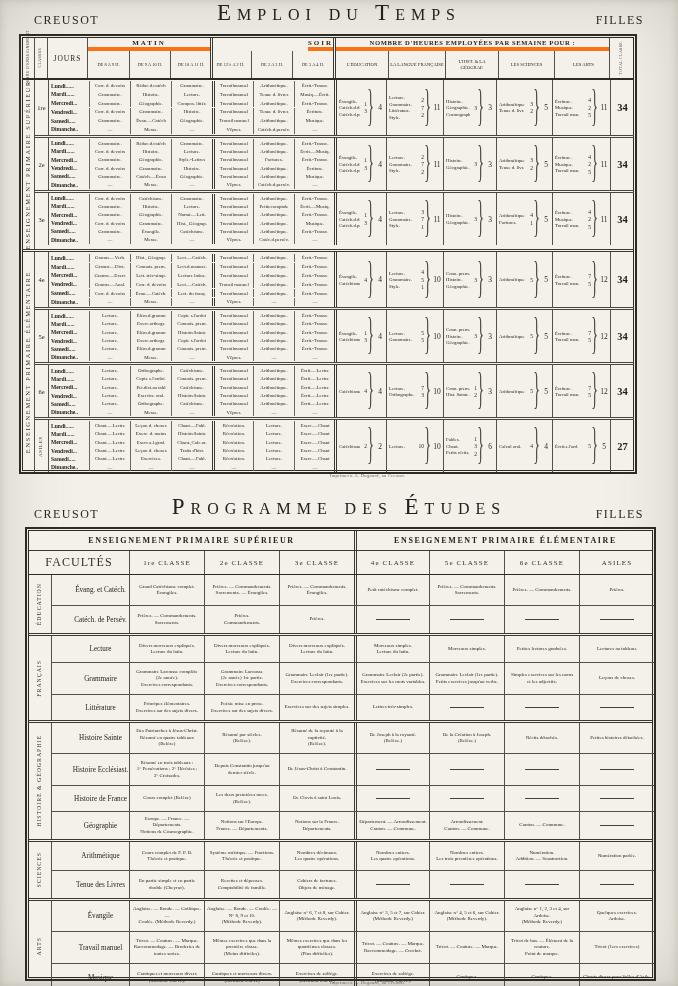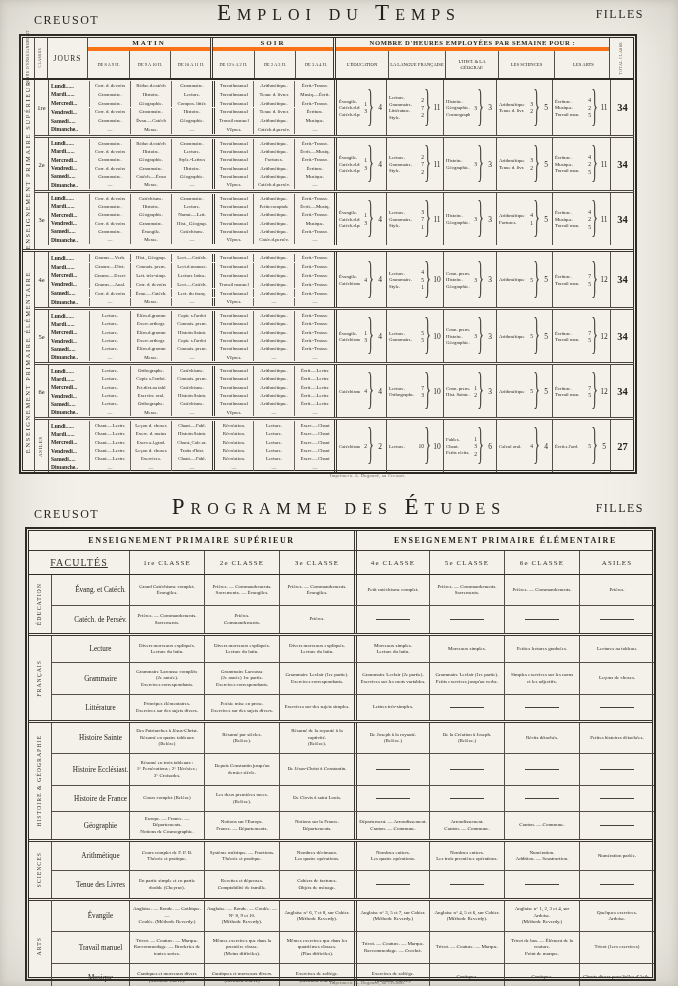--- a/index.html
+++ b/index.html
@@ -3,21 +3,21 @@
 <meta charset="utf-8">
 <style>
   html,body{margin:0;padding:0;}
   body{width:678px;height:986px;background:#e8e6df;font-family:"Liberation Serif","DejaVu Serif",serif;color:#2b2822;}
   *{box-sizing:border-box;}
   .sheet{position:relative;width:678px;height:986px;background:#f2f0e8;overflow:hidden;
          box-shadow:inset 0 0 70px rgba(110,105,95,.28), inset 0 0 8px rgba(120,115,105,.25);}
   
   .doc-head{position:absolute;left:20px;width:638px;height:34px;}
   .doc-head .place{position:absolute;left:14px;top:11px;font-size:12px;letter-spacing:1.5px;}
-  .doc-head .side{position:absolute;right:14px;top:5px;font-size:12px;letter-spacing:1.5px;}
+  .doc-head .side{position:absolute;right:14px;top:11px;font-size:12px;letter-spacing:1.5px;}
   .doc-head .big-title{position:absolute;left:0;right:0;top:-2px;margin:0;text-align:center;
       font-size:23px;font-weight:500;font-variant:small-caps;letter-spacing:6px;color:#23201b;}
   .imprint{position:absolute;left:330px;font-size:4.5px;color:#6a645a;letter-spacing:.3px;}
   
   .tt-frame{position:absolute;left:22px;top:37px;width:612px;height:434px;background:#f3f1e9;
       border:1px solid #2e2b25;outline:2px solid #2e2b25;outline-offset:1px;display:flex;flex-direction:column;}
   .tt-header{display:flex;height:42px;border-bottom:2px solid #2e2b25;flex-shrink:0;}
   .hcell{border-left:1px solid #555047;display:flex;align-items:center;justify-content:center;flex-shrink:0;}
   .hcell:first-child{border-left:none;}
   .w-genre{width:11px;} .w-classe{width:13px;} .w-jours{width:40px;} .w-total{width:24px;}
@@ -69,21 +69,21 @@
   
   .pg-frame{position:absolute;left:28px;top:530px;width:625px;height:448px;background:#f3f1e9;
       border:1px solid #2e2b25;outline:2px solid #2e2b25;outline-offset:1px;display:flex;flex-direction:column;}
   .pg-gheader{display:flex;height:20px;border-bottom:1px solid #3c3831;flex-shrink:0;}
   .pg-gh{display:flex;align-items:center;justify-content:center;font-size:8px;letter-spacing:1.6px;
       font-weight:600;color:#26231d;flex-shrink:0;}
   .pg-gh.elem{border-left:3px double #3c3831;}
   .pg-cheader{display:flex;height:24px;border-bottom:1.5px solid #2e2b25;flex-shrink:0;}
   .pg-ch{display:flex;align-items:center;justify-content:center;font-size:7px;letter-spacing:1.1px;
       border-left:1px solid #555047;flex-shrink:0;color:#33302a;}
-  .pg-ch.fac{width:100px;border-left:none;font-size:10px;text-decoration:underline;}
+  .pg-ch.fac{width:100px;border-left:none;font-size:12px;}
   .pg-ch.cw{width:75px;}
   .pg-body{flex:1;display:flex;flex-direction:column;}
   .pg-section{display:flex;flex-shrink:0;}
   .pg-section + .pg-section{border-top:3px double #3c3831;}
   .pg-strip{width:22px;display:flex;align-items:center;justify-content:center;flex-shrink:0;}
   .pg-strip .vtext{font-size:5.8px;letter-spacing:1px;color:#35322b;}
   .pg-rows{flex:1;display:flex;flex-direction:column;}
   .pg-row{display:flex;flex-shrink:0;}
   .pg-row + .pg-row{border-top:1px solid #555047;}
   .pg-fac{width:78px;border-left:1px solid #555047;display:flex;align-items:center;justify-content:center;
@@ -116,21 +116,21 @@
         </div>
         <div class="hcell w-jours jours-lbl">JOURS</div>
         <div class="hgrp" style="width: 123px;">
           <div class="hgrp-top">MATIN</div>
           <div class="hgrp-bot">
             <div class="tcol">DE 8 A 9 H.</div>
             <div class="tcol">DE 9 A 10 H.</div>
             <div class="tcol">DE 10 A 11 H.</div>
           </div>
         </div>
-        <div class="hgrp dbl" style="width: 123px;">
+        <div class="hgrp dbl" style="width: 123px; align-items: flex-end;">
           <div class="hgrp-top">SOIR</div>
           <div class="hgrp-bot">
             <div class="tcol">DE 12¾ A 2 H.</div>
             <div class="tcol">DE 2 A 3 H.</div>
             <div class="tcol">DE 3 A 4 H.</div>
           </div>
         </div>
         <div class="hgrp dbl" style="width: 276px;">
           <div class="hgrp-top weekly">NOMBRE D'HEURES EMPLOYÉES PAR SEMAINE POUR :</div>
           <div class="hgrp-bot">

